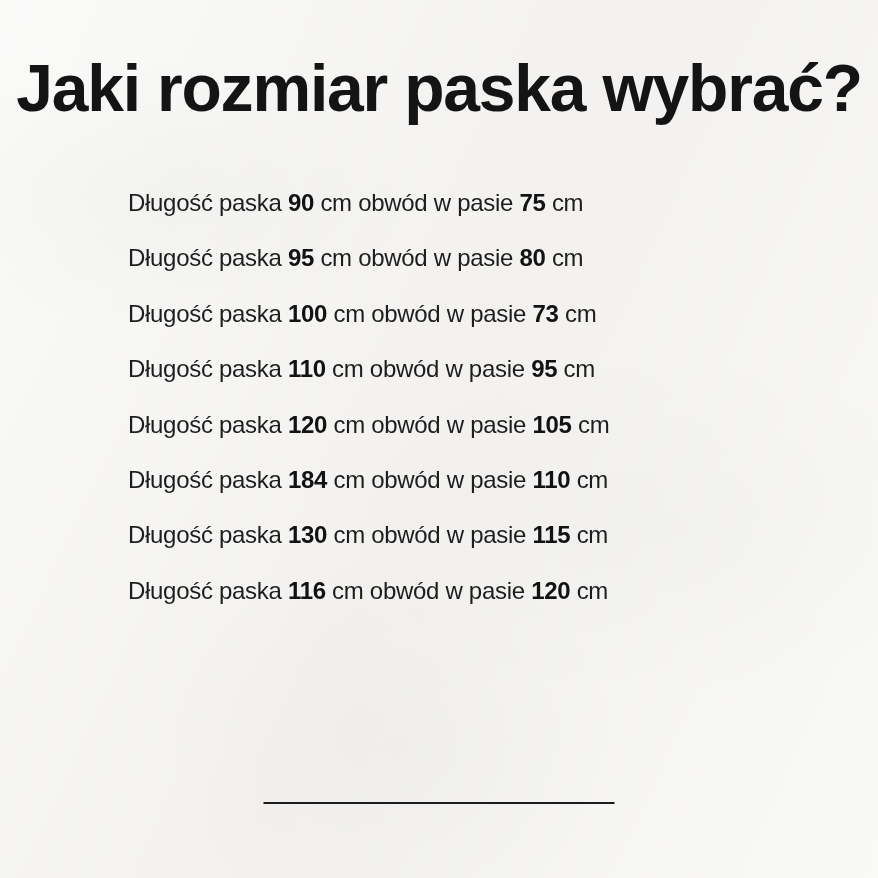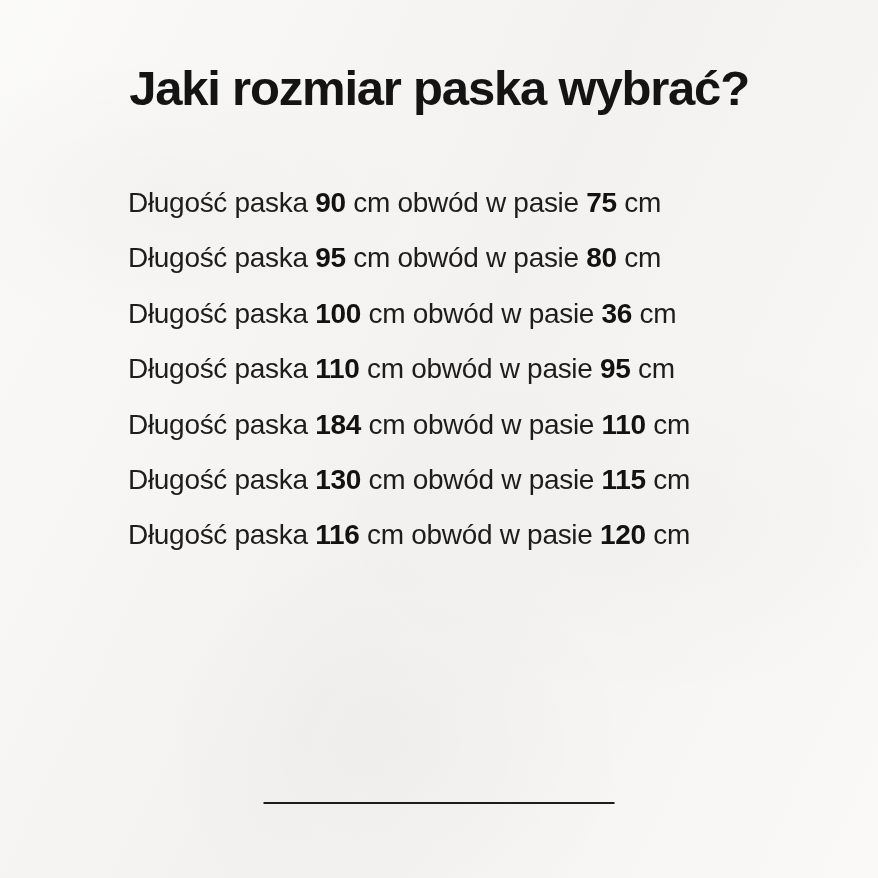--- a/index.html
+++ b/index.html
@@ -23,34 +23,34 @@
   }
   .page {
     position: relative;
     width: 100%;
     height: 100%;
   }
   h1.title {
     margin: 0;
     padding-top: 58px;
     text-align: center;
-    font-size: 49px;
+    font-size: 66px;
     line-height: 60px;
     font-weight: 700;
     letter-spacing: -1.2px;
     color: #141414;
   }
   .size-list {
     margin-top: 57px;
     margin-left: 128px;
     margin-right: 80px;
   }
   .size-list p.row {
     margin: 0;
-    font-size: 28px;
+    font-size: 24px;
     line-height: 55.4px;
     letter-spacing: -0.3px;
     color: #1d1d1d;
     white-space: nowrap;
   }
   .size-list p.row b {
     font-weight: 700;
     color: #121212;
   }
   .divider {
@@ -66,22 +66,23 @@
 </head>
 <body>
 
 <div class="page">
 
   <h1 class="title">Jaki rozmiar paska wybrać?</h1>
 
   <div class="size-list">
     <p class="row"><span>Długość paska</span> <b>90</b> <span>cm obwód w pasie</span> <b>75</b> <span>cm</span></p>
     <p class="row"><span>Długość paska</span> <b>95</b> <span>cm obwód w pasie</span> <b>80</b> <span>cm</span></p>
-    <p class="row"><span>Długość paska</span> <b>100</b> <span>cm obwód w pasie</span> <b>36</b> <span>cm</span></p>
+    <p class="row"><span>Długość paska</span> <b>100</b> <span>cm obwód w pasie</span> <b>73</b> <span>cm</span></p>
     <p class="row"><span>Długość paska</span> <b>110</b> <span>cm obwód w pasie</span> <b>95</b> <span>cm</span></p>
+    <p class="row"><span>Długość paska</span> <b>120</b> <span>cm obwód w pasie</span> <b>105</b> <span>cm</span></p>
     <p class="row"><span>Długość paska</span> <b>184</b> <span>cm obwód w pasie</span> <b>110</b> <span>cm</span></p>
     <p class="row"><span>Długość paska</span> <b>130</b> <span>cm obwód w pasie</span> <b>115</b> <span>cm</span></p>
     <p class="row"><span>Długość paska</span> <b>116</b> <span>cm obwód w pasie</span> <b>120</b> <span>cm</span></p>
   </div>
 
   <div class="divider"></div>
 
 </div>
 
 </body></html>

